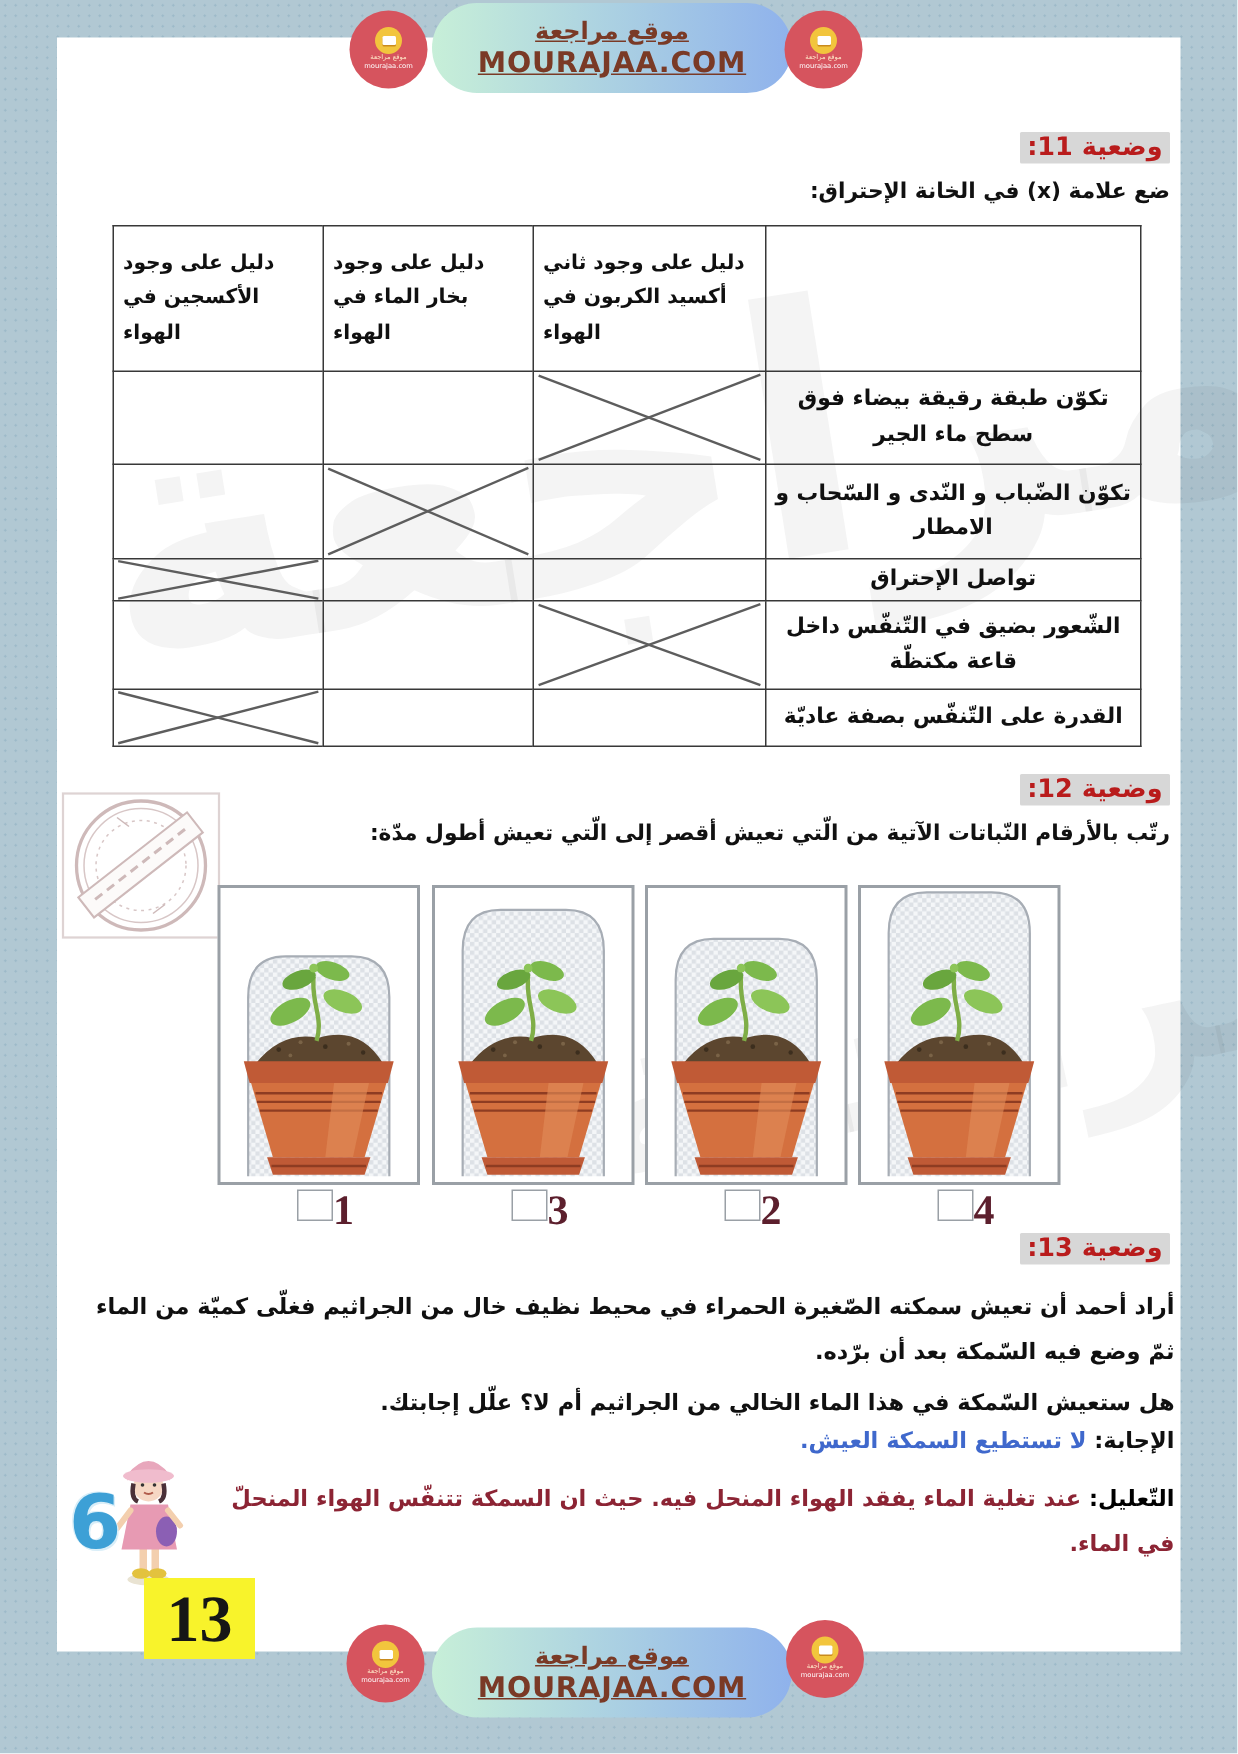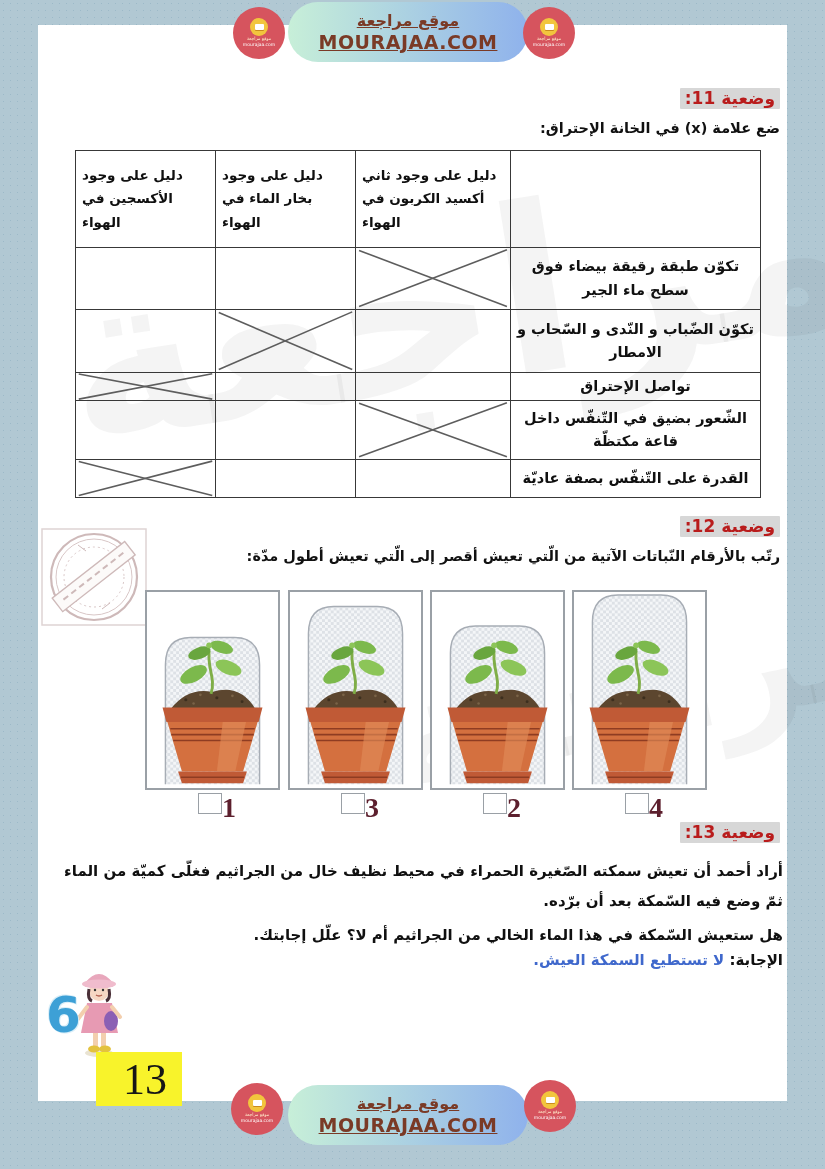--- a/index.html
+++ b/index.html
@@ -63,21 +63,21 @@
   .answer-line .lbl{color:#101010;margin-top:18px;}
   .blue{color:#3f68cc;margin-left:40px;}
   .reason-line{position:absolute; right:42px; left:125px; font-size:15px; font-weight:bold; line-height:2;}
   .darkred{color:#8c2434;}
 
   .girl{position:absolute; left:68px; top:963px;}
   .big-six{position:absolute; left:46px; top:986px; font-size:50px; font-weight:bold; color:#3da0d6;
     text-shadow:1px 1px 0 #d9eef8, -1px -1px 0 #d9eef8;}
   .page-num{position:absolute; left:96px; top:1052px; width:74px; height:54px; background:#f8f32b;
     display:flex; align-items:center; justify-content:center;
-    font-size:44px; font-weight:normal; color:#161616; font-family:"Liberation Serif", serif;padding-left:12px;}
+    font-size:44px; font-weight:bold; color:#161616; font-family:"Liberation Serif", serif;}
 </style>
 </head>
 <body>
 
 <div class="page">
 
   <svg width="0" height="0" style="position:absolute" aria-hidden="true">
     <defs>
       <pattern id="mesh" width="6" height="6" patternUnits="userSpaceOnUse">
         <rect width="6" height="6" fill="#f4f6f8"></rect>
@@ -279,20 +279,24 @@
 
   <div class="sec-title rtl" style="top:822px;">
     <span class="hl">وضعية 13:</span>
   </div>
   <div class="para rtl" style="top:920px;">هل ستعيش السّمكة في هذا الماء الخالي من الجراثيم أم لا؟ علّل إجابتك.</div>
   <div class="para rtl" style="top:856px;">أراد أحمد أن تعيش سمكته الصّغيرة الحمراء في محيط نظيف خال من الجراثيم فغلّى كميّة من الماء ثمّ وضع فيه السّمكة بعد أن برّده.</div>
   <div class="answer-line rtl" style="top:951px;">
     <span class="lbl">الإجابة:</span>
     <span class="blue">لا تستطيع السمكة العيش.</span>
   </div>
+  <div class="reason-line rtl" style="top:984px;">
+    <span class="lbl">التّعليل:</span>
+    <span class="darkred">عند تغلية الماء يفقد الهواء المنحل فيه. حيث ان السمكة تتنفّس الهواء المنحلّ في الماء.</span>
+  </div>
 
   <svg class="girl" width="62" height="100" viewBox="0 0 62 100">
     <ellipse cx="31" cy="90" rx="14" ry="4" fill="#e9e3d2"></ellipse>
     <rect x="25" y="68" width="5" height="16" fill="#f3cfae"></rect>
     <rect x="33" y="68" width="5" height="16" fill="#f3cfae"></rect>
     <ellipse cx="26" cy="86" rx="6" ry="3.5" fill="#e3c23e"></ellipse>
     <ellipse cx="37" cy="86" rx="6" ry="3.5" fill="#e3c23e"></ellipse>
     <path d="M19,40 L44,40 L50,70 L13,70 Z" fill="#e79ab3"></path>
     <ellipse cx="43" cy="58" rx="7" ry="10" fill="#8b5fb4"></ellipse>
     <path d="M19,44 L10,56" stroke="#f3cfae" stroke-width="4" stroke-linecap="round"></path>

